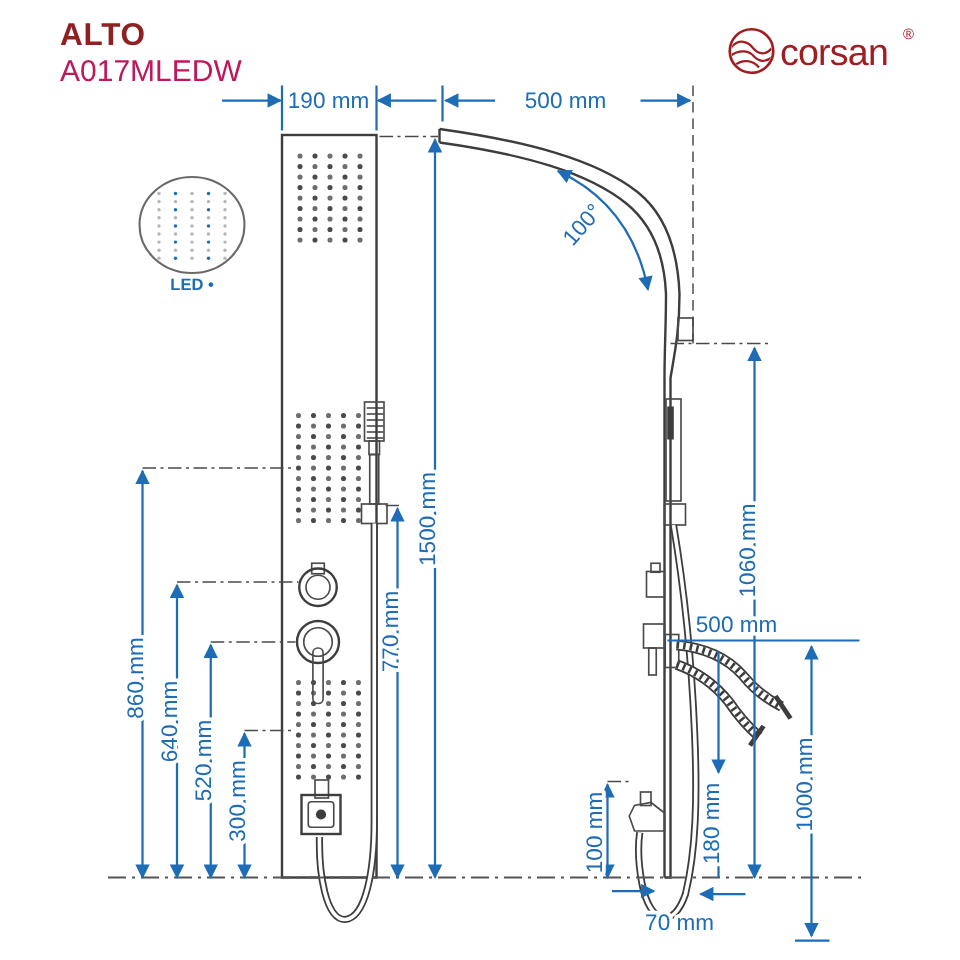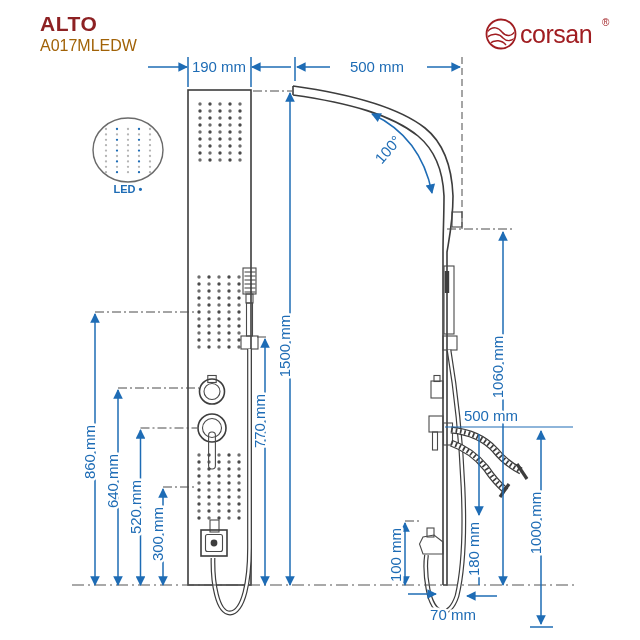--- a/index.html
+++ b/index.html
@@ -1,20 +1,20 @@
 <!DOCTYPE html>
 <html><head>
 <meta charset="utf-8">
 <style>
   html,body{margin:0;padding:0;background:#ffffff;}
   .stage{position:relative;width:640px;height:640px;background:#fff;overflow:hidden;
          font-family:"Liberation Sans",sans-serif;}
   .title{position:absolute;left:40px;top:12px;font-size:21px;font-weight:bold;
          color:#8d2123;letter-spacing:.5px;}
-  .code{position:absolute;left:40px;top:37px;font-size:16px;color:#a16207;}
+  .code{position:absolute;left:40px;top:37px;font-size:20px;color:#be185d;}
   .logo{position:absolute;left:484px;top:12px;width:136px;height:44px;}
   svg{display:block;}
   .drawing{position:absolute;left:0;top:0;}
   text.dim{fill:#1e6cb5;font-size:15px;font-family:"Liberation Sans",sans-serif;
            paint-order:stroke;stroke:#ffffff;stroke-width:5px;stroke-linejoin:round;}
   text.led{fill:#1e6cb5;font-size:11px;font-weight:bold;font-family:"Liberation Sans",sans-serif;}
   .ln{stroke:#3d3d3d;stroke-width:1.6;fill:none;}
   .lnthin{stroke:#4a4a4a;stroke-width:1.1;fill:none;}
   .blue{stroke:#1e6cb5;stroke-width:1.5;fill:none;}
   .lead{stroke:#4a4a4a;stroke-width:1;fill:none;stroke-dasharray:9 3 2 3;}

